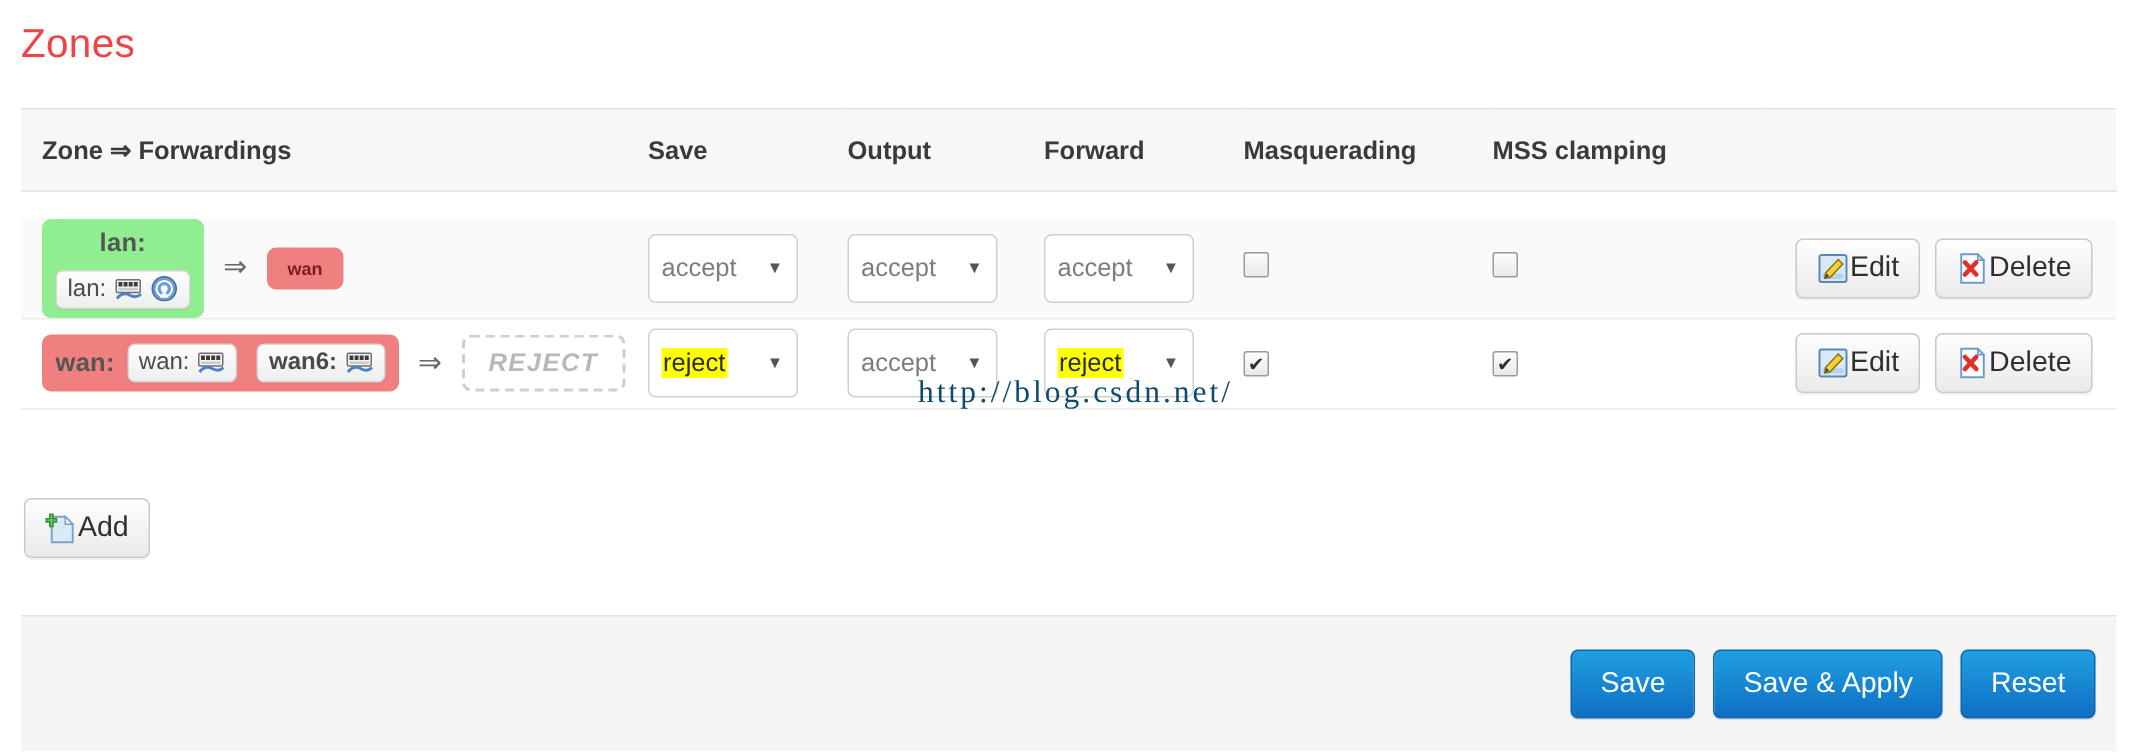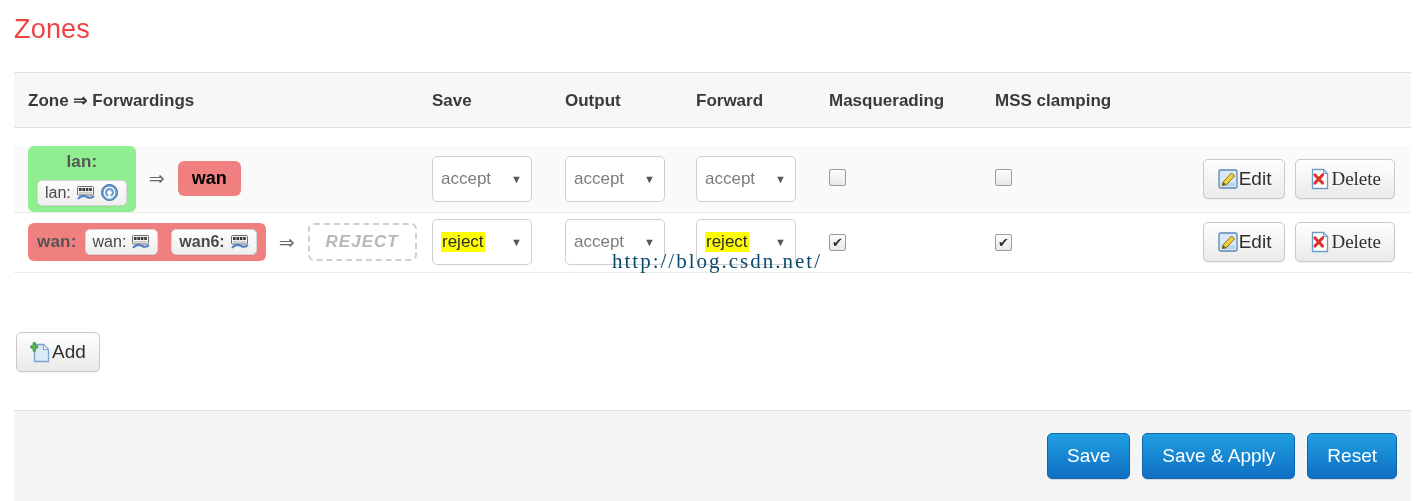--- a/index.html
+++ b/index.html
@@ -76,21 +76,21 @@
     box-shadow: 0 1px 1px rgba(0,0,0,.05);
   }
   .iface-badge + .iface-badge { margin-left: 5px; font-weight: bold; }
   .arrow-sep {
     font-size: 19px; color: #666; margin: 0 13px; line-height: 1;
   }
   .zone-target {
     display: inline-flex; align-items: center; justify-content: center;
     background: #f08080; border-radius: 6px;
     padding: 7px 14px;
-    font-size: 18px; font-weight: bold; color: #000000;
+    font-size: 12px; font-weight: bold; color: #7f1d1d;
   }
   .zone-target.reject-box {
     background: transparent;
     border: 2px dashed #cfcfcf;
     color: #b8b8b8;
     font-style: italic; font-weight: bold;
     font-size: 17px;
     padding: 7px 16px;
     letter-spacing: 1px;
   }
@@ -124,21 +124,21 @@
   
   .btn {
     display: inline-flex; align-items: center; gap: 0;
     background: linear-gradient(#fefefe, #eaeaea);
     border: 1px solid #c9c9c9; border-radius: 5px;
     padding: 8px 13px;
     font-size: 19px; color: #2f2f2f;
     box-shadow: 0 1px 1px rgba(0,0,0,.06);
     cursor: pointer; white-space: nowrap;
   }
-  .btn + .btn { margin-left: 10px; font-family: Liberation Serif, serif; }
+  .btn + .btn { margin-left: 10px; }
   .actions-cell { display:flex; justify-content:flex-end; padding-right: 16px; }
 
   .add-btn {
     position: absolute; left: 16px; top: 332px;
   }
 
   
   .footer {
     position: absolute; left: 14px; top: 410px;
     width: 1397px; height: 91px;

